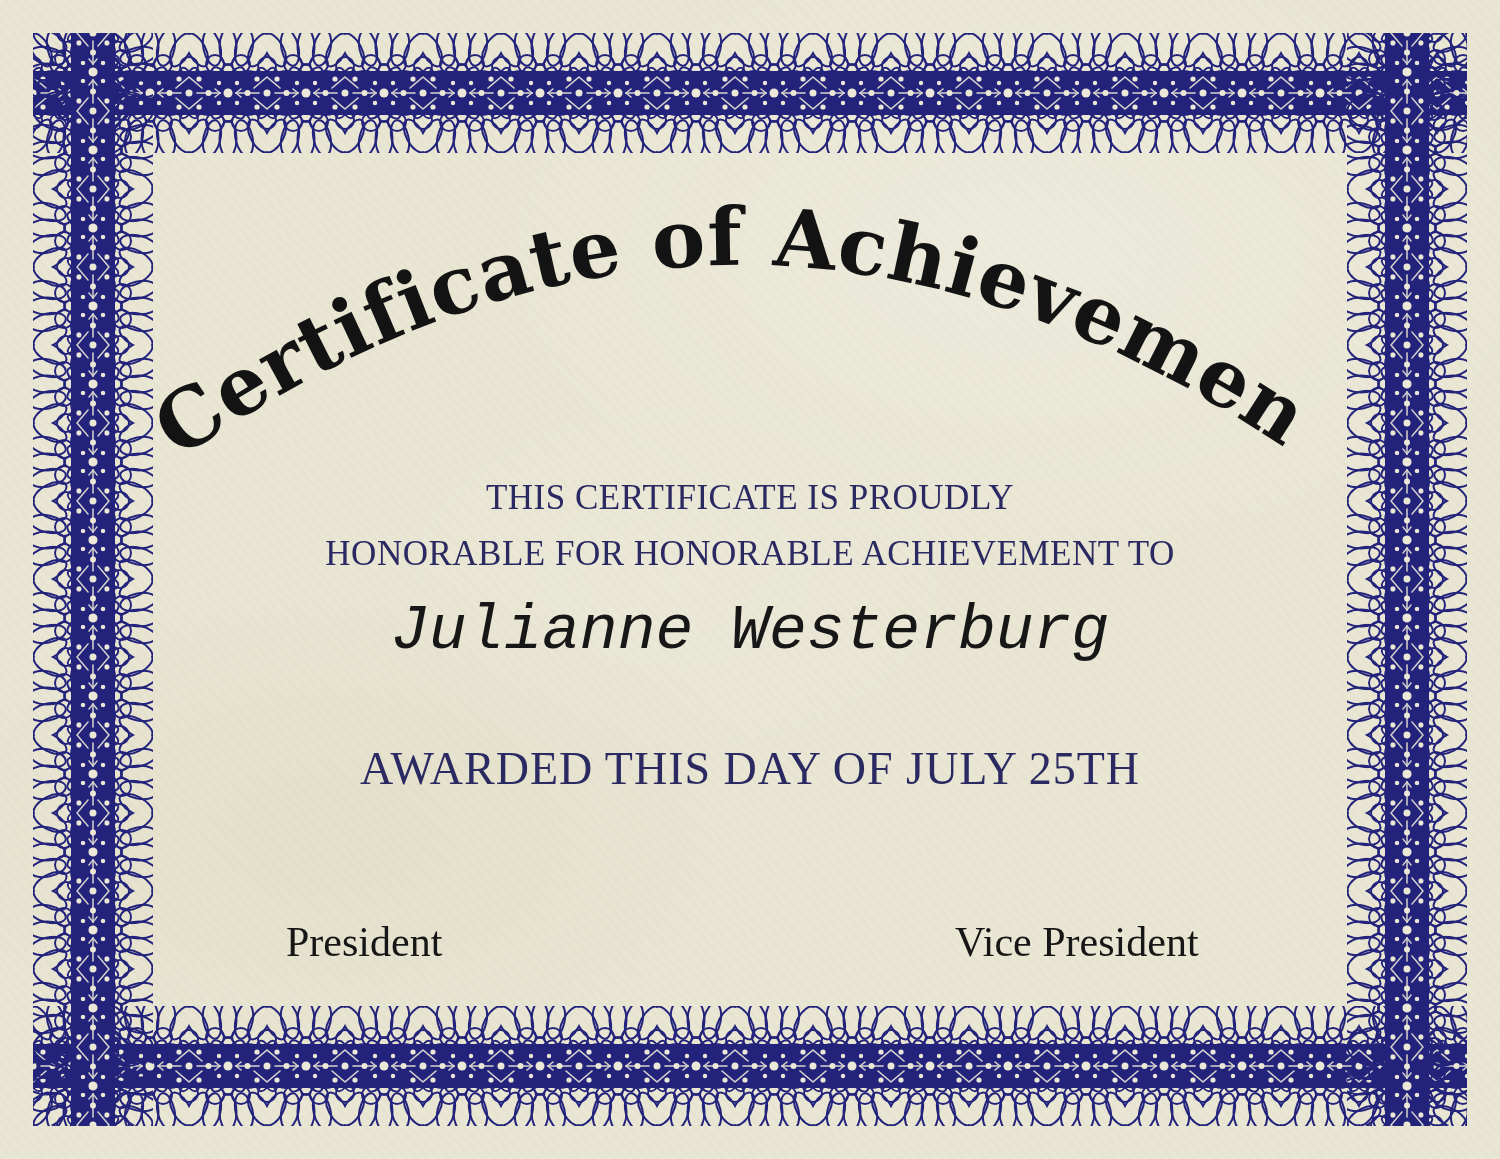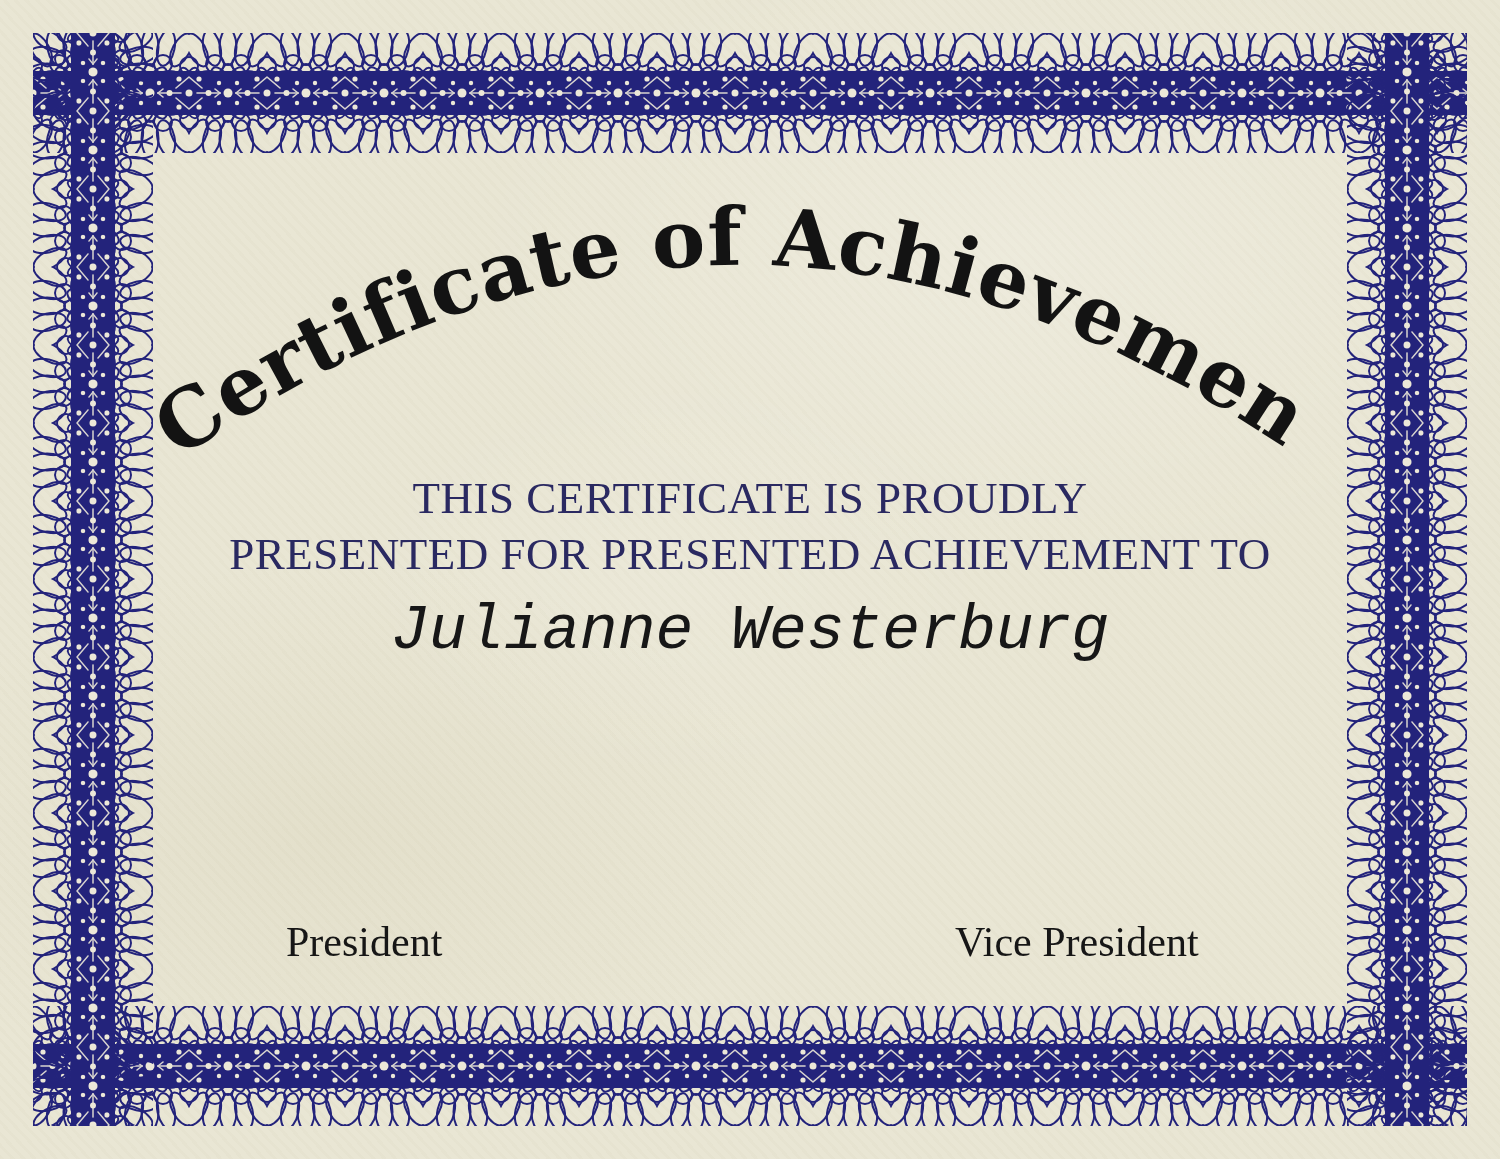--- a/index.html
+++ b/index.html
@@ -24,21 +24,21 @@
     font-weight:bold;
     font-size:80px;
     fill:#131313;
     letter-spacing:1px;
   }
   .intro{
     position:absolute;left:0;right:0;top:470px;
     text-align:center;
     color:#2a2961;
     font-family:"Liberation Serif", serif;
-    font-size:45px;line-height:56px;
+    font-size:35px;line-height:56px;
     letter-spacing:.5px;
     white-space:nowrap;
   }
   .name{
     position:absolute;left:0;right:0;top:596px;
     text-align:center;
     font-family:Liberation Mono, monospace;
     font-style:italic;
     font-size:63px;
     color:#171717;
@@ -167,22 +167,23 @@
     <defs>
       <path id="titleArc" d="M 200 445 Q 745 80 1295 455" fill="none"></path>
     </defs>
     <text class="title-text" text-anchor="middle">
       <textPath href="#titleArc" startOffset="50%">Certificate of Achievement</textPath>
     </text>
   </svg>
 
   <div class="intro">
     <div>THIS CERTIFICATE IS PROUDLY</div>
-    <div>PRESENTED FOR PRESENTED ACHIEVEMENT TO</div>
+    <div>HONORABLE FOR HONORABLE ACHIEVEMENT TO</div>
   </div>
 
   <div class="name">Julianne Westerburg</div>
 
+  <div class="awarded">AWARDED THIS DAY OF JULY 25TH</div>
 
   <div class="sig sig-right">Vice President</div>
   <div class="sig sig-left">President</div>
 
 </div>
 
 </body></html>

